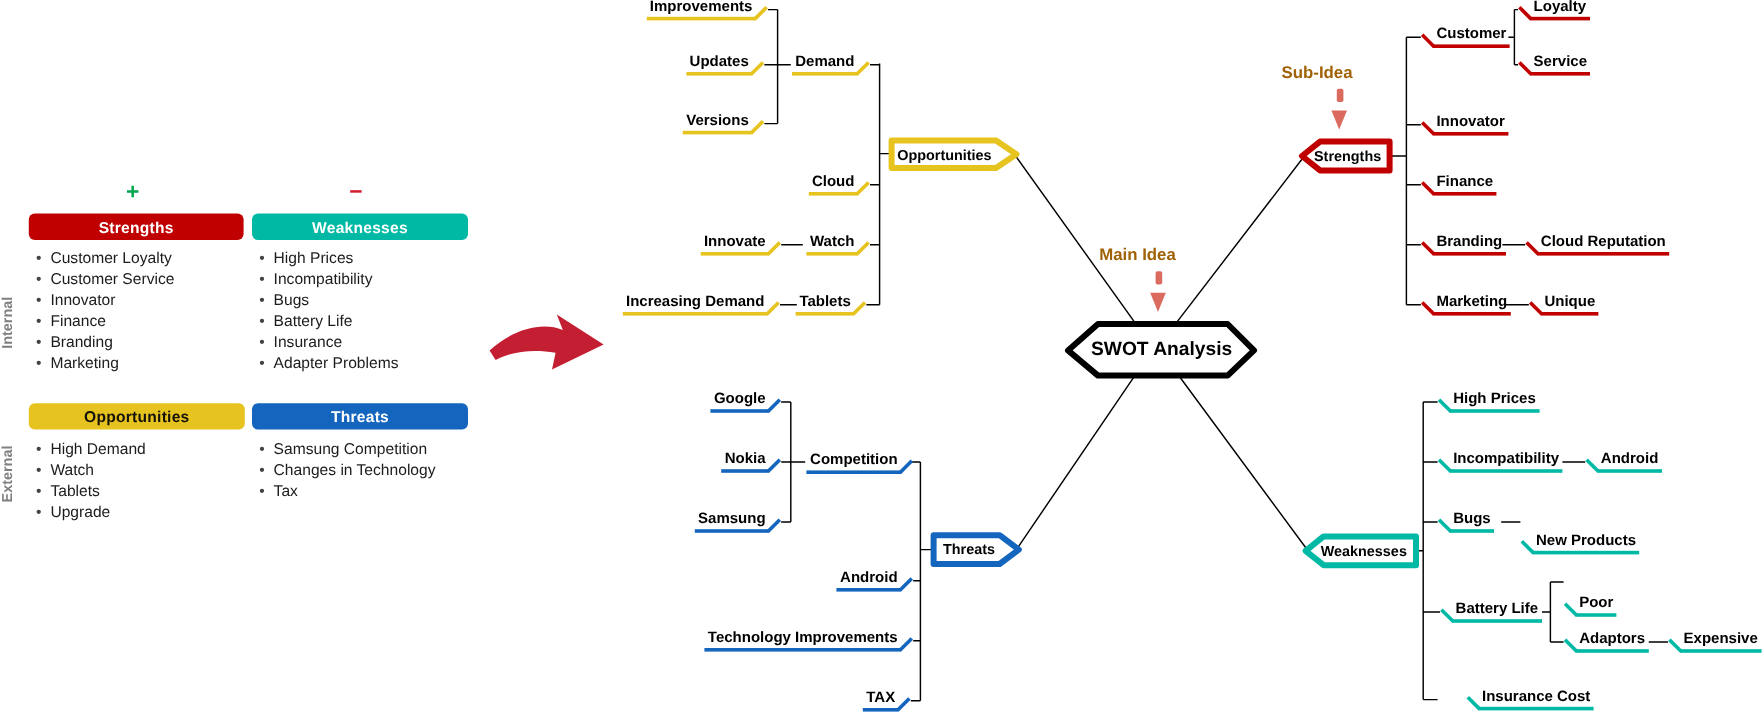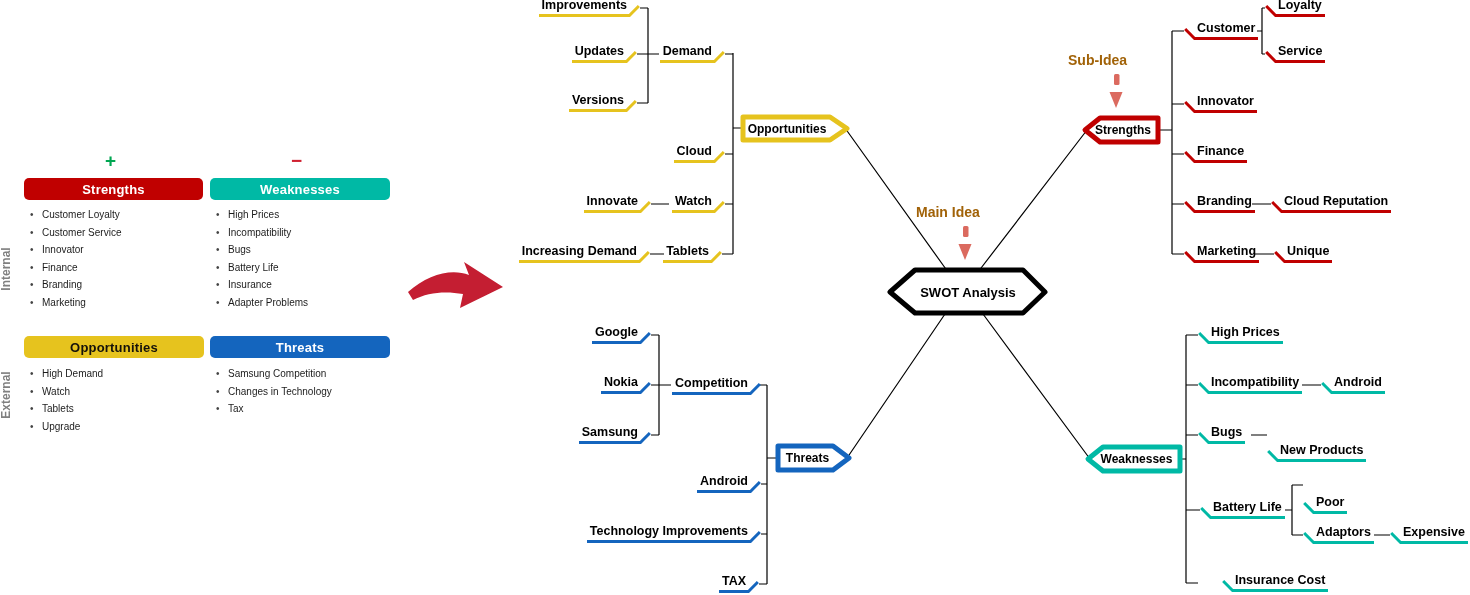--- a/index.html
+++ b/index.html
@@ -4,39 +4,39 @@
 <style>
   html,body{margin:0;padding:0;background:#fff;}
   .stage{position:relative;width:1470px;height:595px;background:#fff;overflow:hidden;
          font-family:"Liberation Sans",sans-serif;}
   .layer{position:absolute;left:0;top:0;z-index:1;}
 
   
   .qhead{position:absolute;height:22px;border-radius:5px;display:flex;align-items:center;
          justify-content:center;font-weight:bold;font-size:13px;color:#fff;z-index:2;letter-spacing:.2px;}
   .qhead.qo{color:#15120a;}
-  .qlist{position:absolute;margin:0;padding:0;list-style:none;font-size:10px;color:#1c1c1c;z-index:2;}
+  .qlist{position:absolute;margin:0;padding:0;list-style:none;font-size:13px;color:#1c1c1c;z-index:2;}
   .qlist li{line-height:17.5px;position:relative;padding-left:14px;white-space:nowrap;}
   .qlist li::before{content:"•";position:absolute;left:2px;color:#444;}
   .sign{position:absolute;font-weight:bold;font-size:19px;z-index:2;}
   .side-label{position:absolute;width:56px;text-align:center;transform:rotate(-90deg);
          font-weight:bold;font-size:12px;color:#808080;z-index:2;}
 
   
   .lf{position:absolute;z-index:2;font-weight:bold;font-size:12.5px;line-height:14px;color:#000;
       padding:0 3px 2px;border-bottom:3px solid var(--c);white-space:nowrap;}
   .lf::after{content:"";position:absolute;width:14px;height:3px;background:var(--c);bottom:-3px;}
   .lf.l::after{left:100%;transform-origin:0 100%;transform:rotate(-45deg);}
   .lf.r::after{right:100%;transform-origin:100% 100%;transform:rotate(45deg);}
   .cy{--c:#E6C31E}.cr{--c:#C00000}.cb{--c:#1465BE}.ct{--c:#00B9A5}
 
   .bnode{position:absolute;z-index:3;display:flex;align-items:center;justify-content:center;
          font-weight:bold;font-size:12px;color:#000;white-space:nowrap;}
   .center-node{position:absolute;z-index:3;display:flex;align-items:center;justify-content:center;
-         font-weight:bold;font-size:13px;color:#000;}
+         font-weight:bold;font-size:16px;color:#000;}
   .idea-label{position:absolute;z-index:2;width:100px;font-weight:bold;
          font-size:14px;color:#a16207;}
 </style>
 </head>
 <body>
 
 <div class="stage">
 
   <svg class="layer" width="1470" height="595" viewBox="0 0 1470 595">
 

